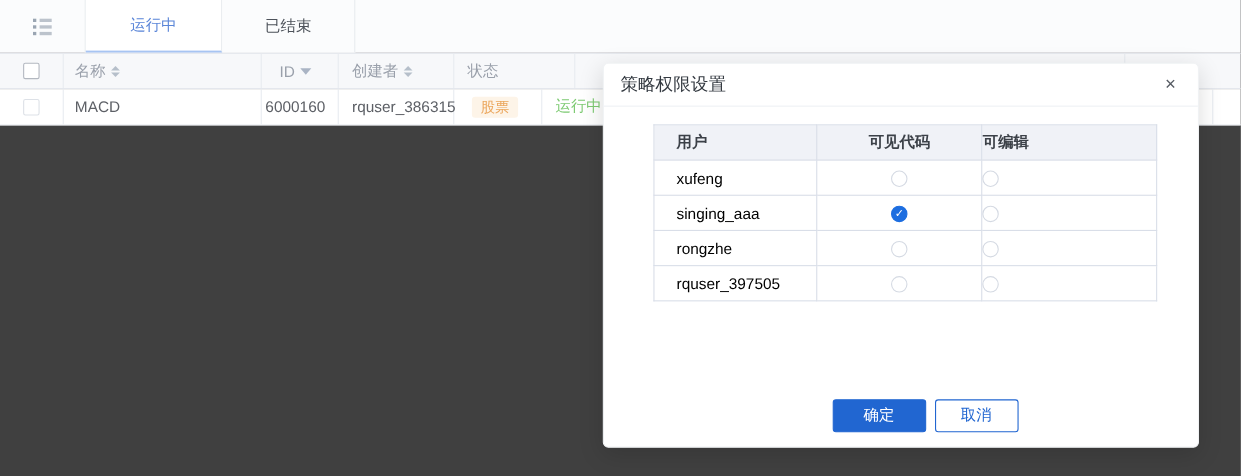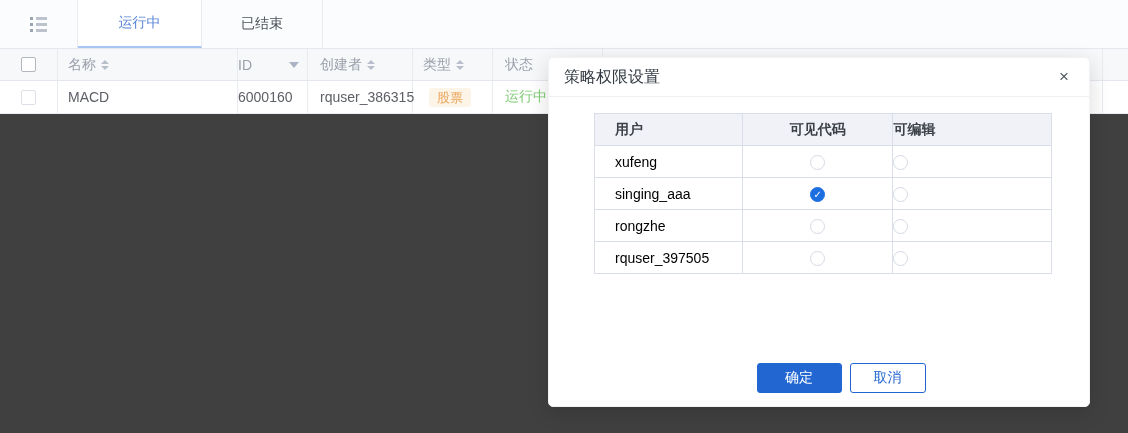--- a/index.html
+++ b/index.html
@@ -16,21 +16,21 @@
   .tab { height:48px; display:flex; align-items:center; justify-content:center; font-size:14px; color:#4d525a; border-right:1px solid #e8ebef; cursor:pointer; }
   .tab-active { width:124px; background:#fff; color:#5b86d8; border-bottom:2px solid #a7c4f2; }
   .tab-idle { width:121px; background:#fbfcfd; }
 
   
   .thead { position:absolute; left:0; top:48px; width:1128px; height:33px; background:#f7f8fa; border-top:1px solid #e4e7ed; border-bottom:1px solid #e4e7ed; display:flex; color:#9aa0ab; font-size:14px; }
   .trow  { position:absolute; left:0; top:81px; width:1128px; height:33px; background:#fff; border-bottom:1px solid #ebeef2; display:flex; color:#5d6066; font-size:14px; }
   .cell { height:100%; display:flex; align-items:center; border-right:1px solid #e8ebf0; padding-left:11px; }
   .c0 { width:58px; justify-content:center; padding-left:0; }
   .c1 { width:180px; padding-left:10px; }
-  .c2 { width:70px; justify-content:space-between; padding-right:8px; padding-left:0; }
+  .c2 { width:70px; justify-content:center; padding-right:8px; padding-left:0; }
   .c3 { width:105px; padding-left:12px;text-align:center; }
   .c4 { width:80px; padding-left:10px; }
   .c5 { width:110px; padding-left:12px; }
   .c6 { width:500px; justify-content:flex-end; padding-right:12px; padding-left:0; }
   .c7 { width:25px; border-right:none; }
   .checkbox { width:15px; height:15px; border:1px solid #b3b8c0; border-radius:2px; background:#fff; cursor:pointer; }
   .checkbox.dim { border-color:#dde1e7; }
   .sort-carets { display:inline-flex; flex-direction:column; gap:2px; margin-left:5px; }
   .car-up { width:0; height:0; border-left:4px solid transparent; border-right:4px solid transparent; border-bottom:4px solid #b6bfca; }
   .car-dn { width:0; height:0; border-left:4px solid transparent; border-right:4px solid transparent; border-top:4px solid #b6bfca; }
@@ -103,27 +103,20 @@
       <span>ID</span>
       <span class="car-dn-lg"></span>
     </div>
     <div class="cell c3">
       <span>创建者</span>
       <span class="sort-carets">
           <span class="car-up"></span>
           <span class="car-dn"></span>
         </span>
     </div>
-    <div class="cell c4">
-      <span>类型</span>
-      <span class="sort-carets">
-          <span class="car-up"></span>
-          <span class="car-dn"></span>
-        </span>
-    </div>
     <div class="cell c5">
       <span>状态</span>
     </div>
     <div class="cell c6"></div>
     <div class="cell c7"></div>
   </div>
 
   <div class="trow">
     <div class="cell c0">
       <span class="checkbox dim"></span>

